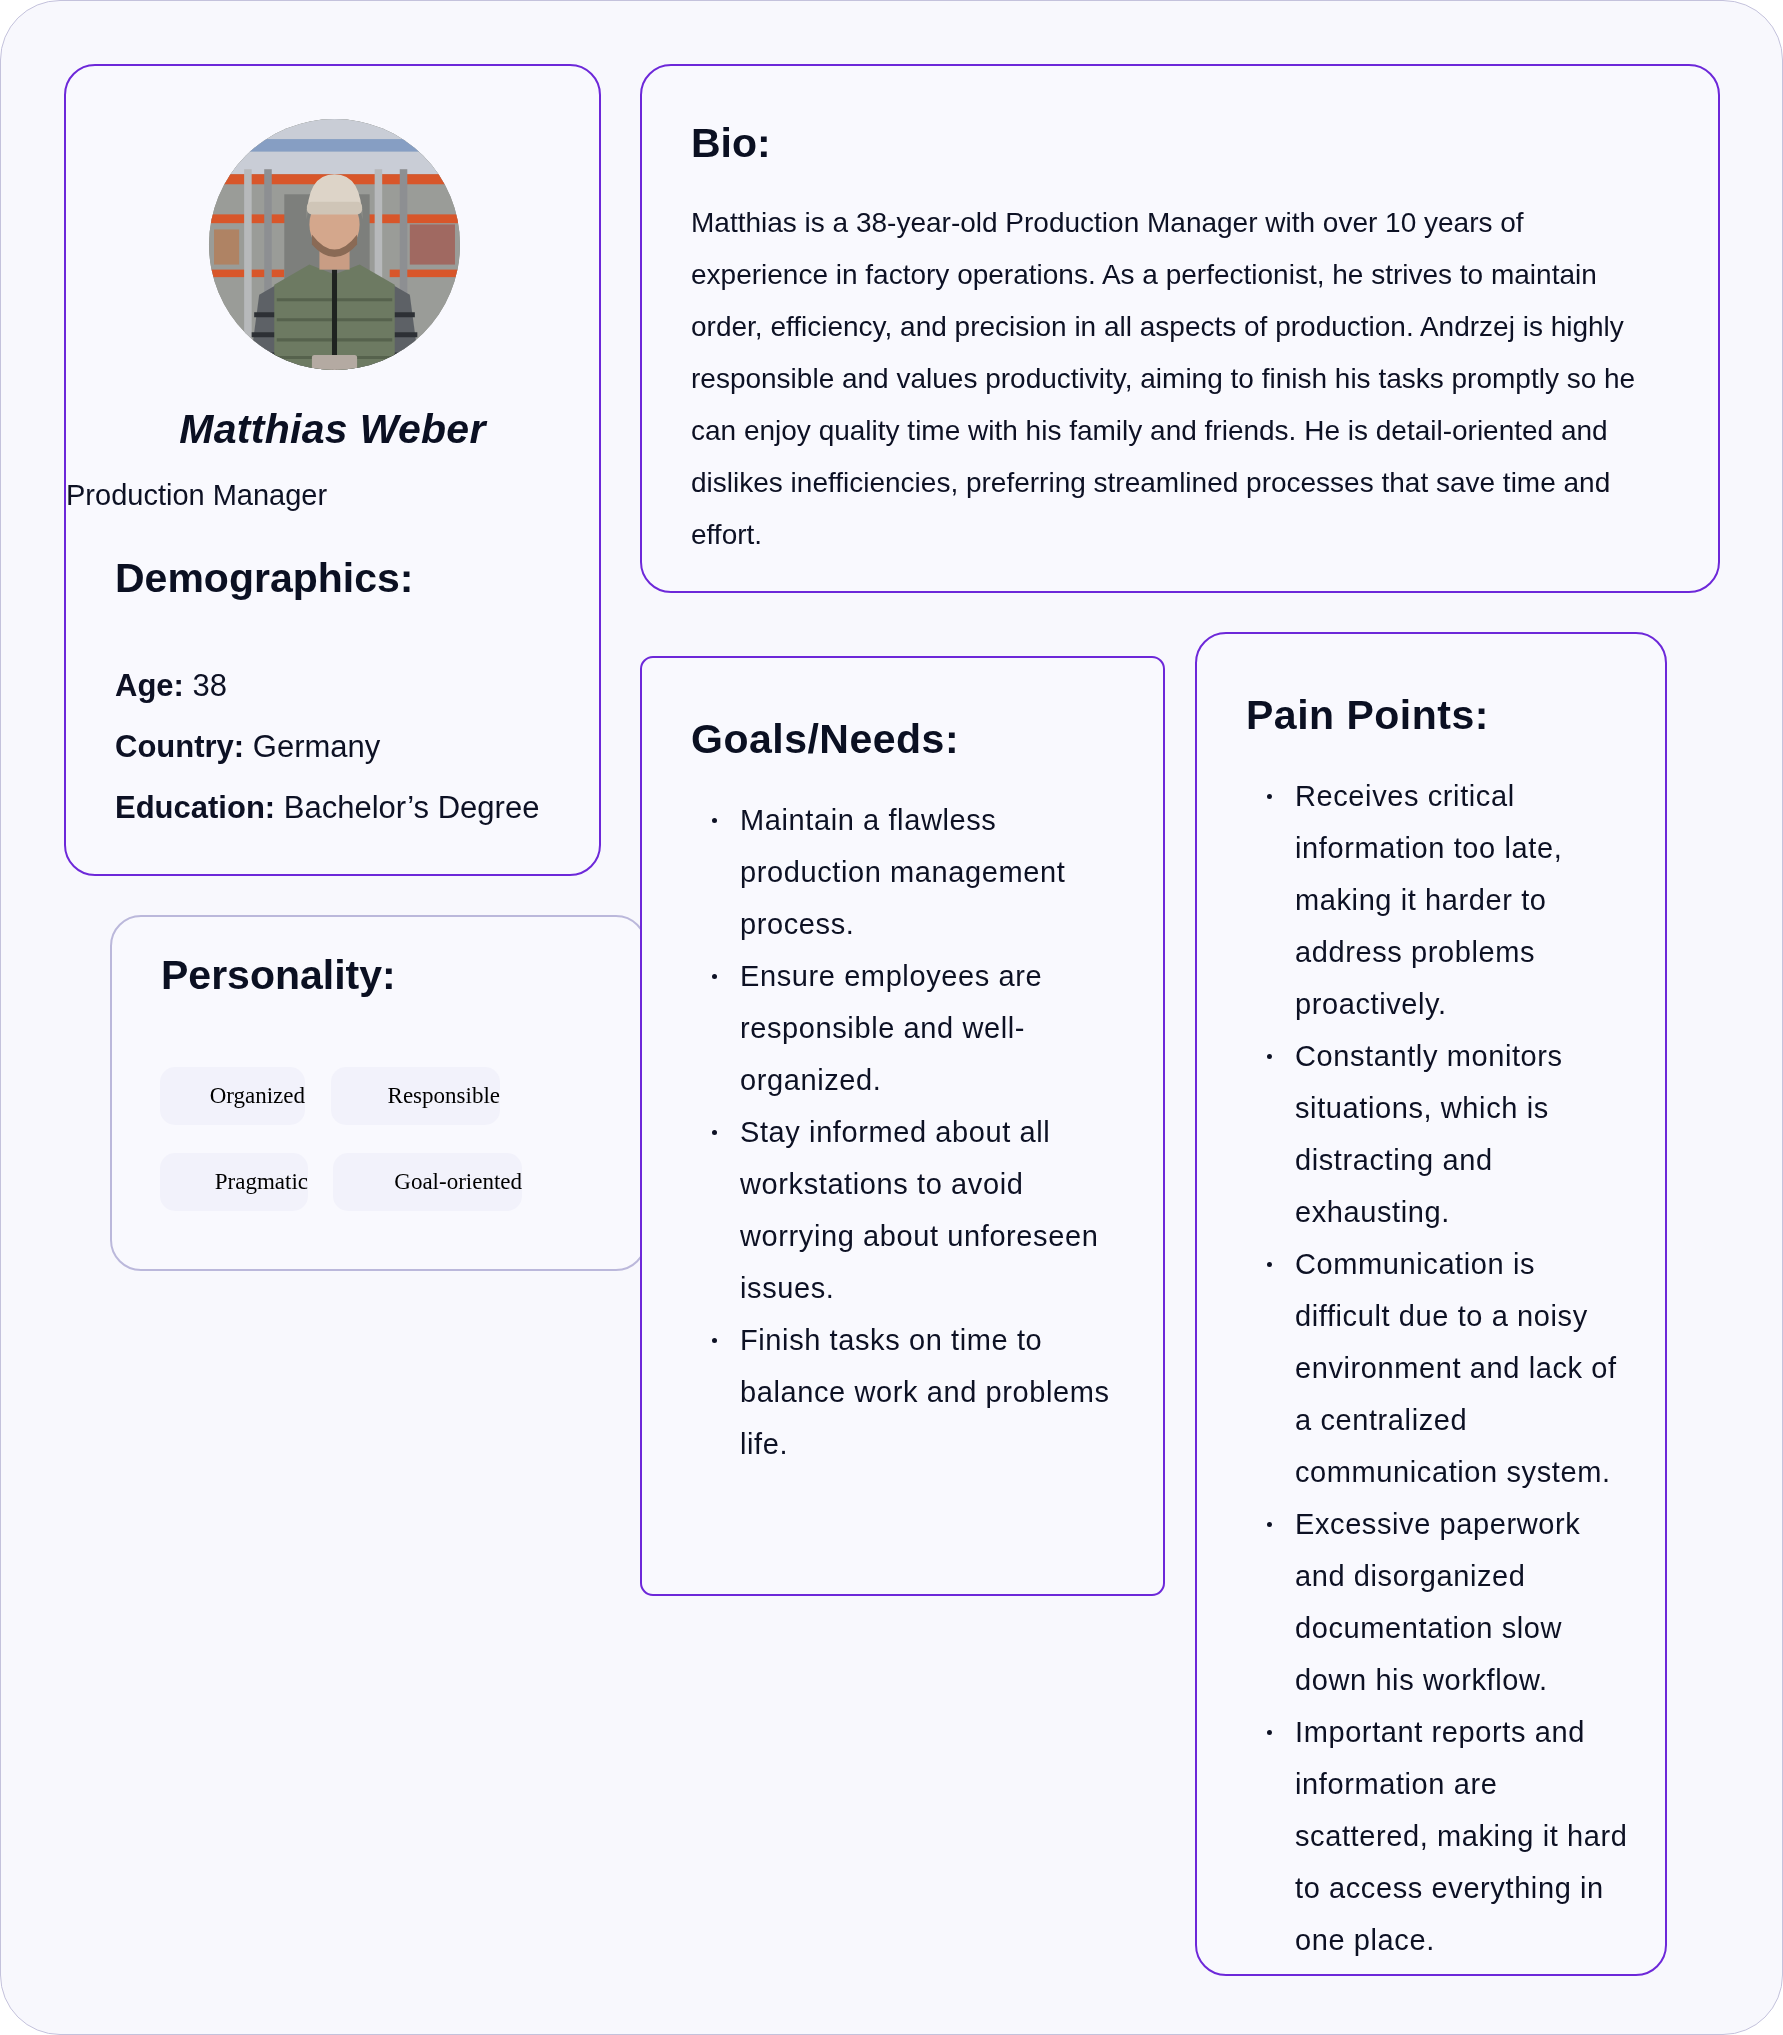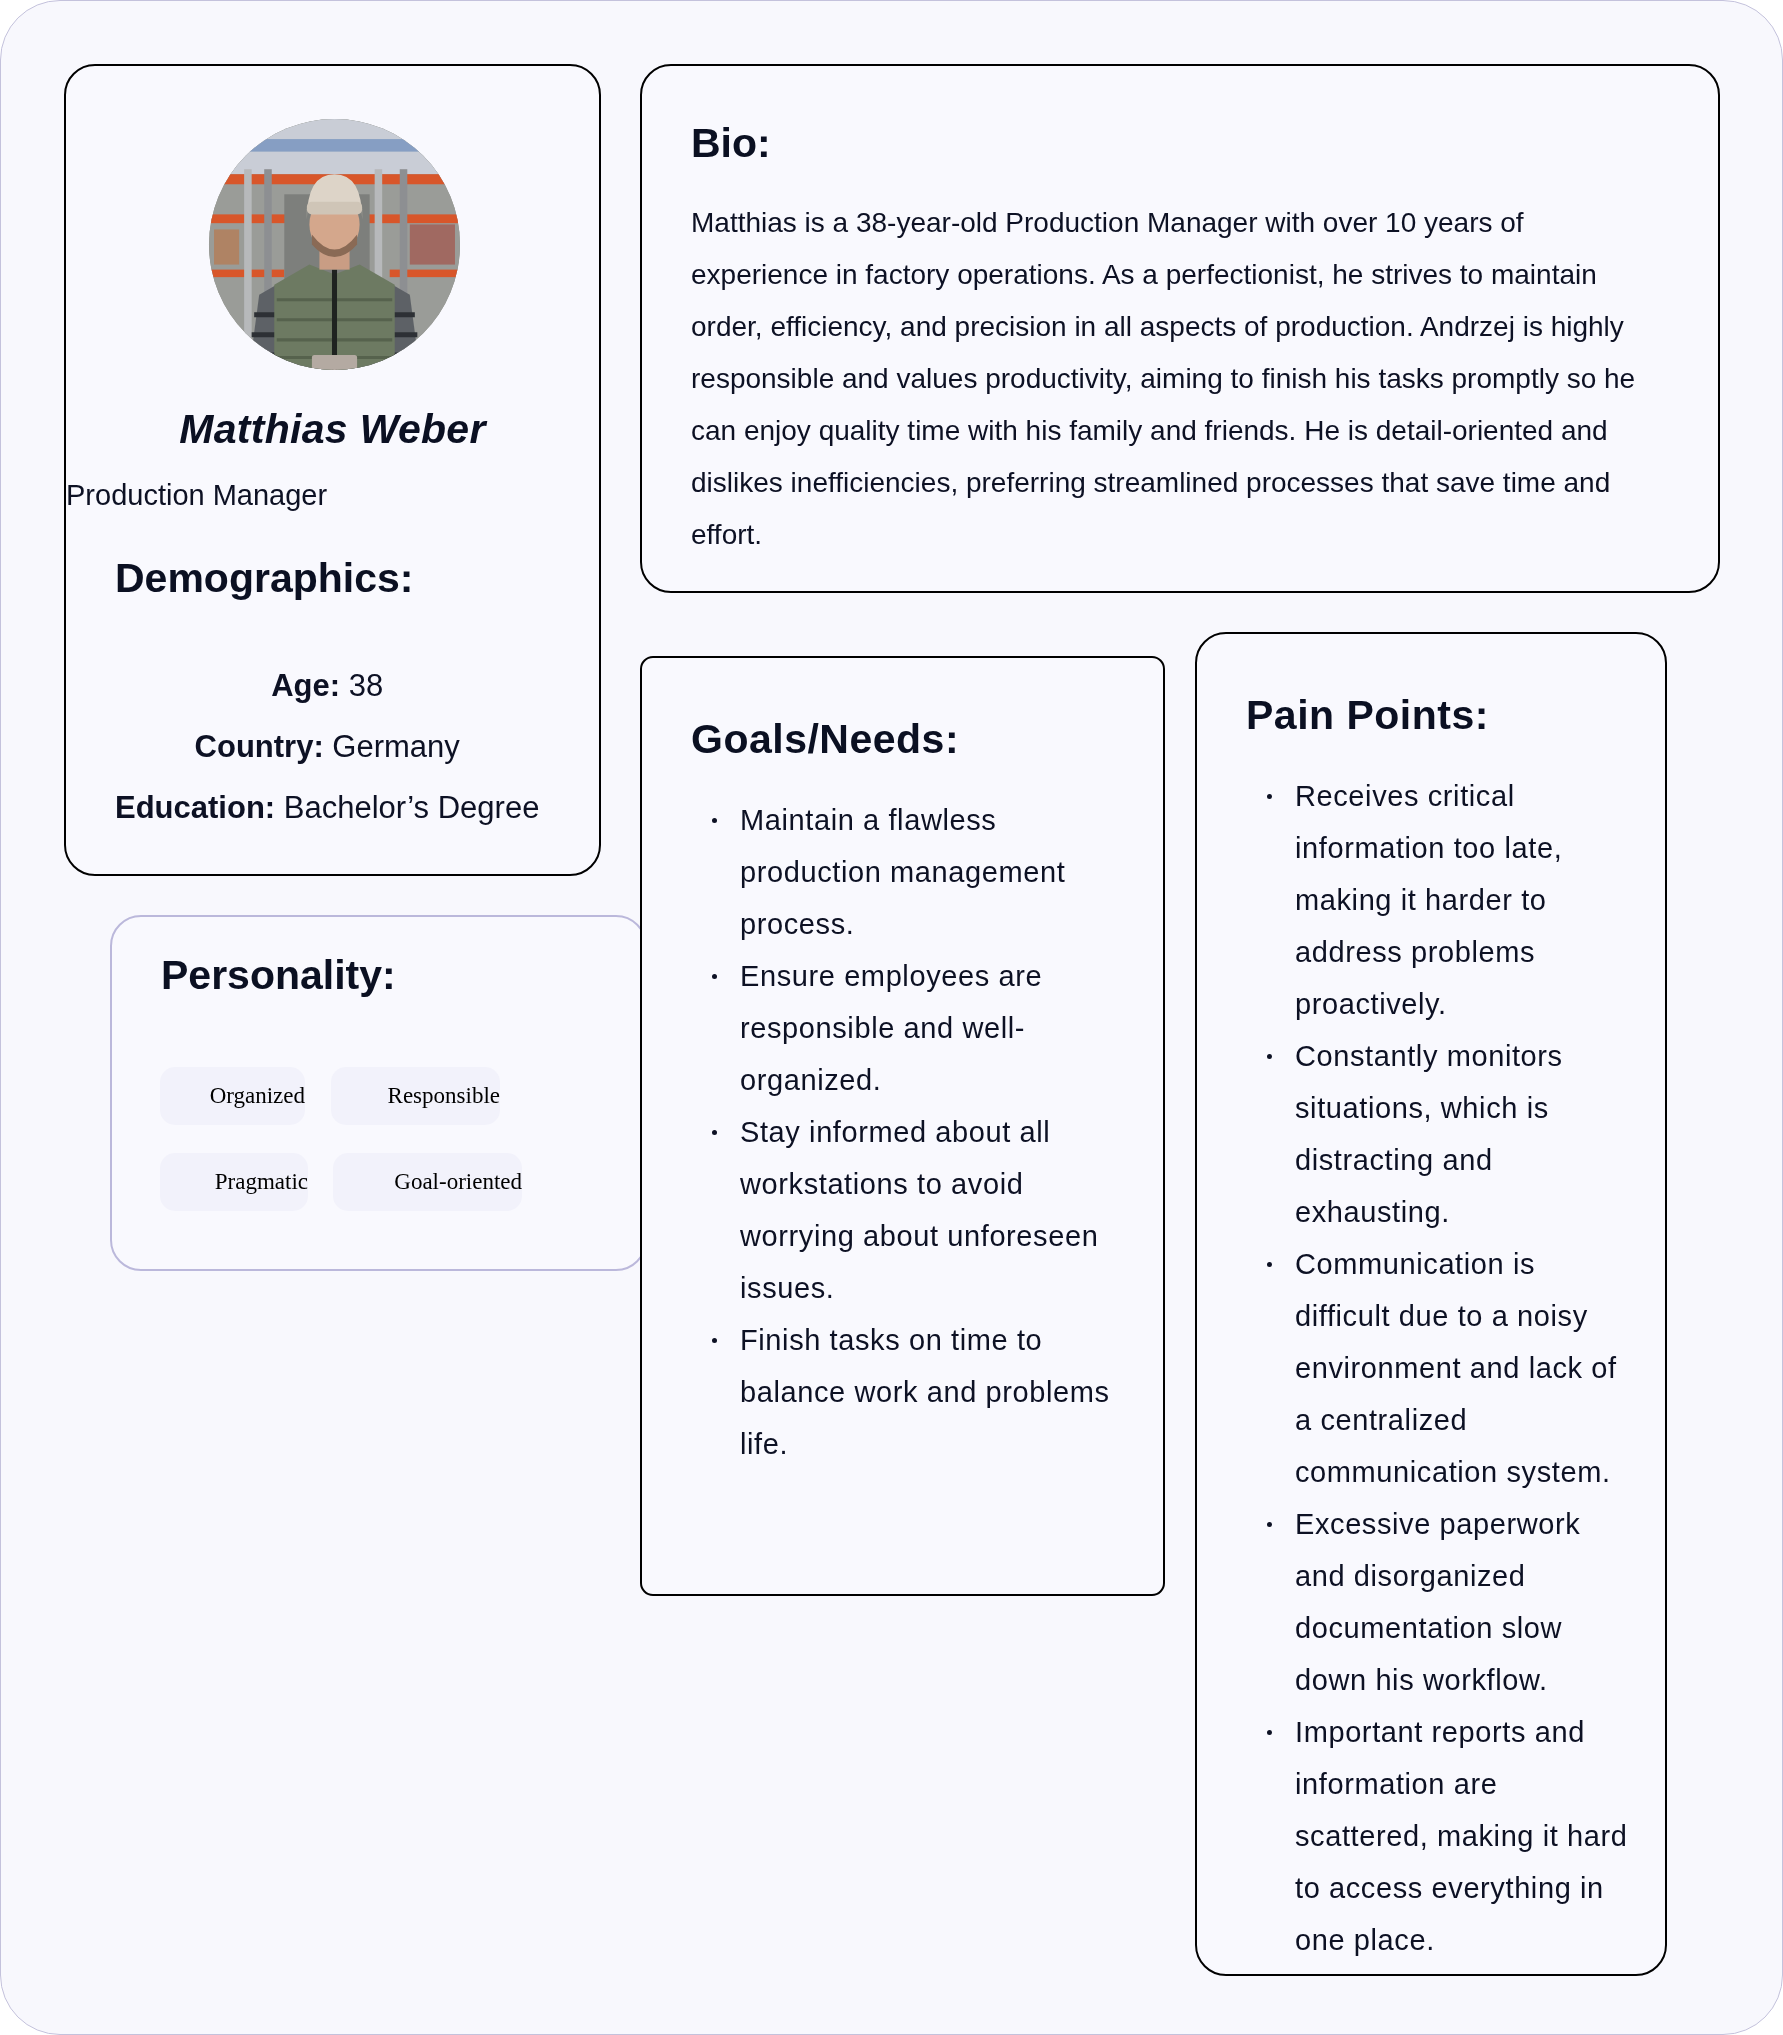--- a/index.html
+++ b/index.html
@@ -5,21 +5,21 @@
   * { box-sizing: border-box; margin: 0; padding: 0; }
   html, body { width: 1783px; height: 2035px; background: #ffffff; overflow: hidden; }
   body { font-family: "Liberation Sans", "DejaVu Sans", sans-serif; color: #0d1124; position: relative; }
 
   .frame {
     position: absolute; left: 0; top: 0; width: 1783px; height: 2035px;
     background: #f8f8fd; border: 1.5px solid #c4c2dc; border-radius: 60px;
   }
   .card {
     position: absolute; background: #f9f9fe;
-    border: 2px solid #000000; border-radius: 31px;
+    border: 2px solid #6d28d9; border-radius: 31px;
   }
   .card.personality { border-width: 2.5px; border-color: #bbb8db; margin-left: 46px; }
 
   #profile-card     { left: 63px;  top: 63px;  width: 537px; height: 812px; }
   #personality-card { left: 63px;  top: 914px; width: 537px; height: 356px; }
   #bio-card         { left: 639px; top: 63px;  width: 1080px; height: 529px; }
   #goals-card       { left: 639px; top: 655px; width: 525px; height: 940px; border-radius: 13px; }
   #pain-card        { left: 1194px; top: 631px; width: 472px; height: 1344px; }
 
   
@@ -35,21 +35,21 @@
     letter-spacing: 0.3px; color: #0b1022; font-style: italic;
   }
   .role {
     position: absolute; left: 0; width: 100%; top: 409px;
     text-align: left; font-size: 29px; line-height: 41px; color: #0d1124;
   }
   .section-title {
     font-weight: 700; font-size: 41px; line-height: 51px; color: #0b1022;
   }
   .demo-title { position: absolute; left: 49px; top: 513px; }
-  .demo-list { position: absolute; left: 49px; top: 594px; list-style: none; text-align: center; }
+  .demo-list { position: absolute; left: 49px; top: 594px; list-style: none; }
   .demo-list li { font-size: 31px; line-height: 61px; height: 61px; white-space: nowrap; color: #0d1124; }
   .demo-list .lbl { font-weight: 700; }
   .chip {
     position: absolute; height: 58px; line-height: 58px;
     background: #f2f2fb; border-radius: 15px; font-size: 23px; color: #000000;
     text-align: right; white-space: nowrap; font-family: Liberation Serif, serif;
   }
 
   
   .bio-title { position: absolute; left: 49px; top: 52px; }

